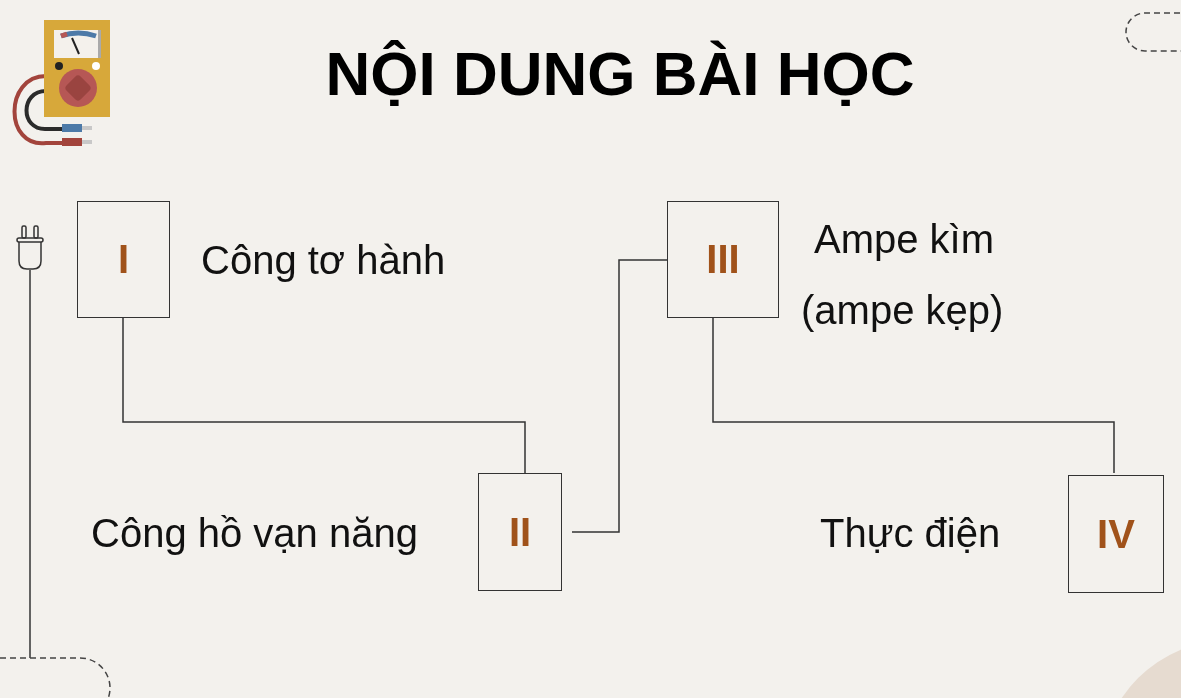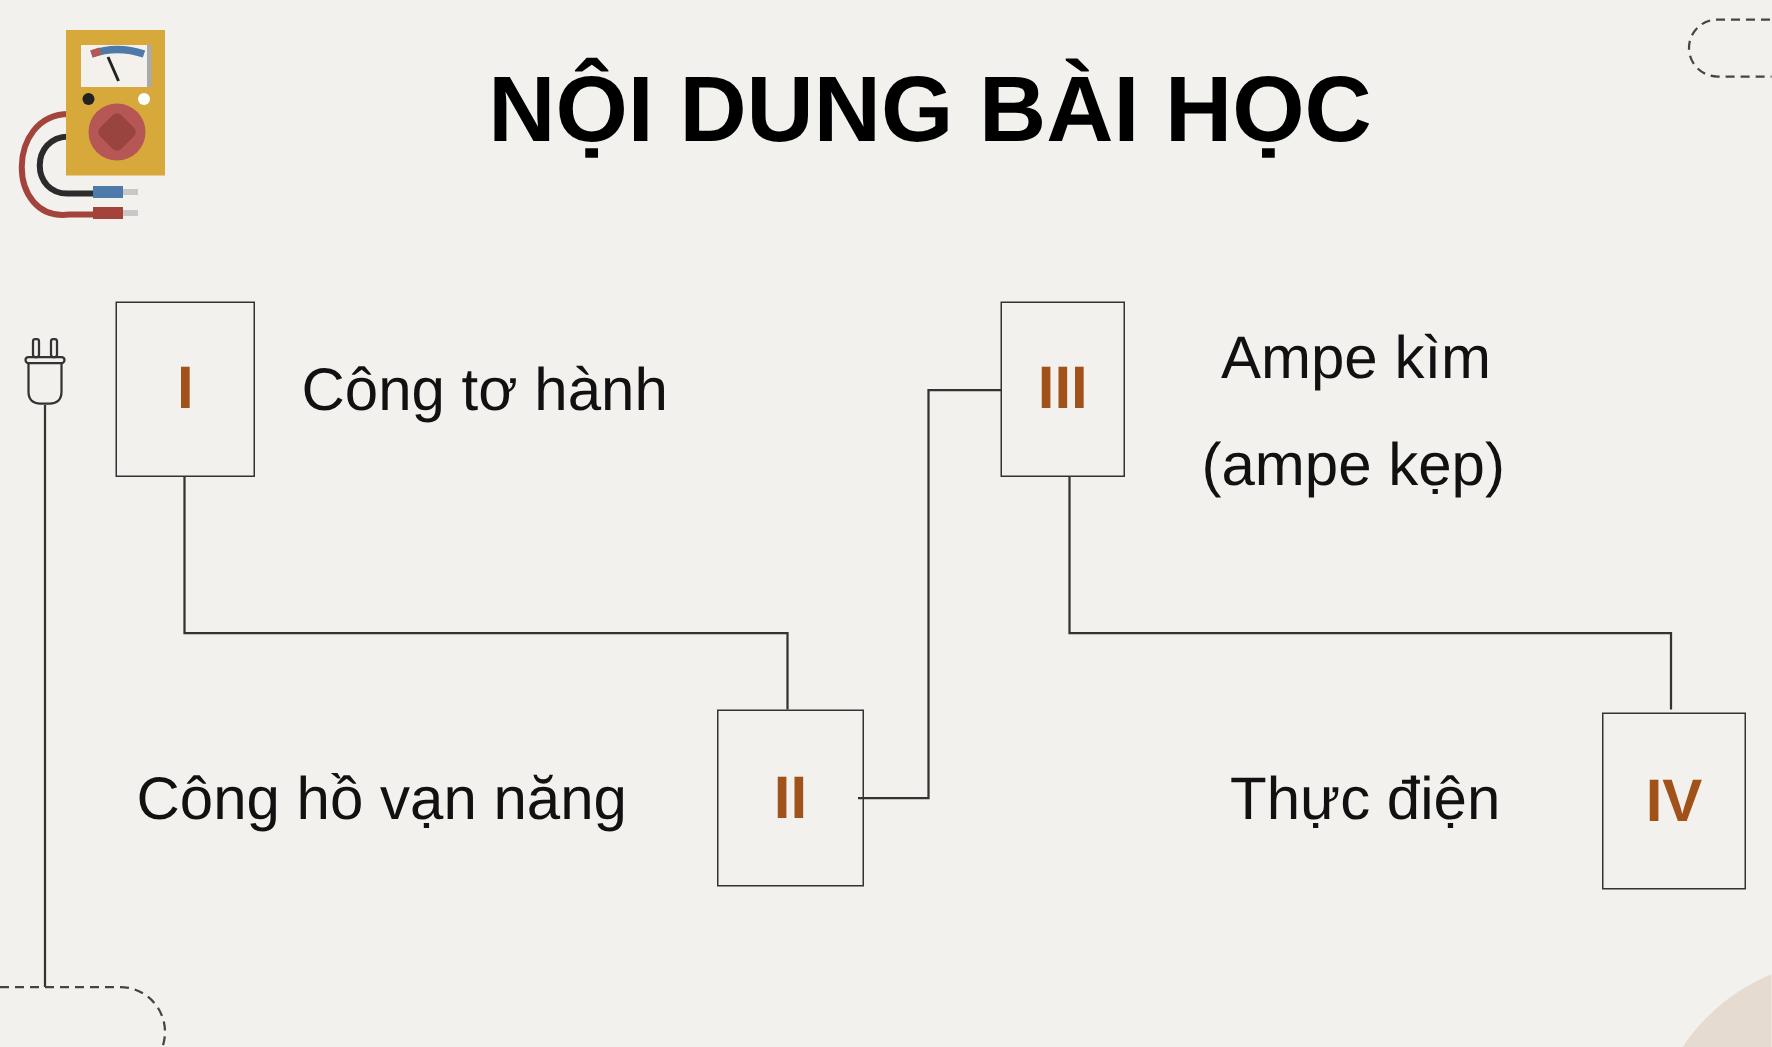--- a/index.html
+++ b/index.html
@@ -53,21 +53,21 @@
   <rect x="20" y="2" width="4" height="12" rx="1.5" fill="none" stroke="#333" stroke-width="1.5"></rect>
   <rect x="3" y="14" width="26" height="4" rx="2" fill="none" stroke="#333" stroke-width="1.5"></rect>
   <path d="M5 18 L5 37 Q5 45 13 45 L19 45 Q27 45 27 37 L27 18" fill="none" stroke="#333" stroke-width="1.5"></path>
 </svg>
 
 <div class="abs title">NỘI DUNG BÀI HỌC</div>
 
 <div class="box" style="left:77px;top:201px;width:93px;height:117px">I</div>
 <div class="label" style="left:201px;top:238px">Công tơ hành</div>
 
-<div class="box" style="left:478px;top:473px;width:98px;height:118px">II</div>
+<div class="box" style="left:478px;top:473px;width:84px;height:118px">II</div>
 <div class="label" style="left:91px;top:511px">Công hồ vạn năng</div>
 
-<div class="box" style="left:667px;top:201px;width:83px;height:117px">III</div>
+<div class="box" style="left:667px;top:201px;width:112px;height:117px">III</div>
 <div class="label" style="left:814px;top:217px">Ampe kìm</div>
 <div class="label" style="left:801px;top:288px">(ampe kẹp)</div>
 
 <div class="box" style="left:1068px;top:475px;width:96px;height:118px">IV</div>
 <div class="label" style="left:820px;top:511px">Thực điện</div>
 
 </body></html>

